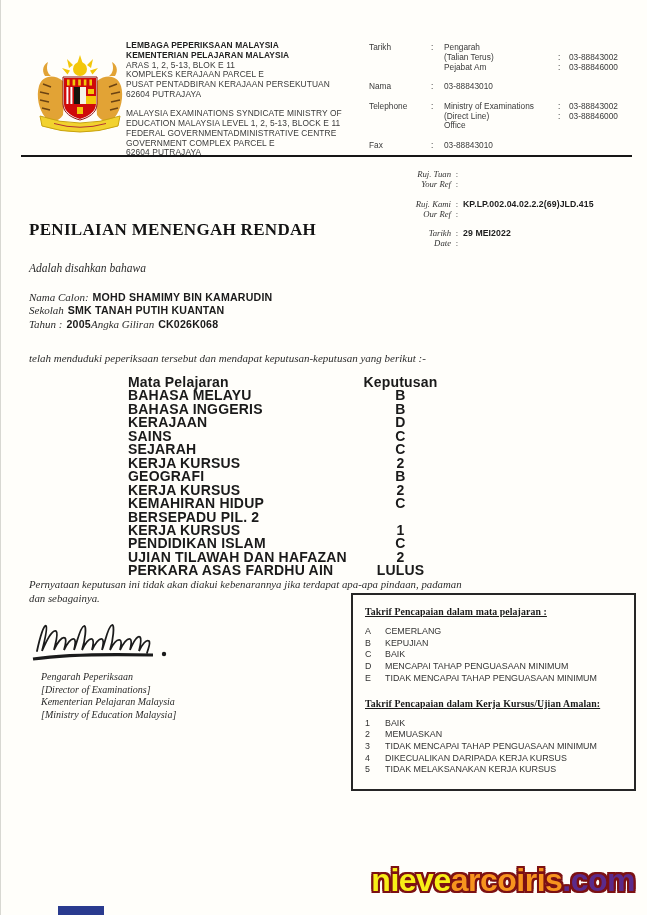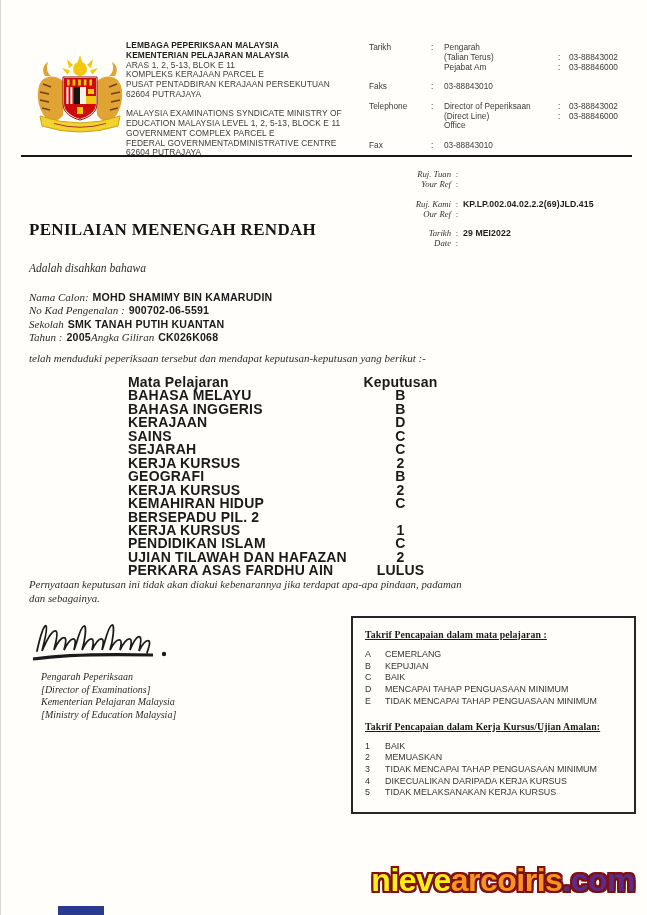--- a/index.html
+++ b/index.html
@@ -41,21 +41,21 @@
   .results-head, .results-row { display:grid; grid-template-columns:1fr 105px; line-height:13.45px; }
   .grade { text-align:center; }
 
   .disclaimer { position:absolute; left:28px; top:578px; width:448px; font:italic 10.8px "Liberation Serif",serif; line-height:13.8px; color:#2b2b2b; }
 
   
   .sig-block { position:absolute; left:30px; top:617px; }
   .sig-lines { margin:2px 0 0 10px; font:italic 10px "Liberation Serif",serif; line-height:12.6px; color:#2b2b2b; }
 
   
-  .legend-box { position:absolute; left:350px; top:616px; width:258px; border:2px solid #262626; padding:11px 11px 13px 12px; background:#fffefa; }
+  .legend-box { position:absolute; left:350px; top:593px; width:258px; border:2px solid #262626; padding:11px 11px 13px 12px; background:#fffefa; }
   .legend-title { font:bold 9.8px "Liberation Serif",serif; text-decoration:underline; margin-bottom:9px; color:#1b1b1b; letter-spacing:0.1px; }
   .legend-item { display:grid; grid-template-columns:20px 1fr; font-size:8.9px; line-height:11.7px; color:#333; }
   .legend-sec2 { margin-top:13px; }
 
   
   .watermark {
     position:absolute; right:13px; top:862px; white-space:nowrap;
     font-family:"Liberation Sans",sans-serif; font-weight:bold; font-size:32px; letter-spacing:-0.5px;
     text-shadow:
       -2px -2px 0 var(--wm-outline,#7c1113),  2px -2px 0 var(--wm-outline,#7c1113),
@@ -127,22 +127,22 @@
 
     <div class="line">ARAS 1, 2, 5-13, BLOK E 11</div>
         <div class="line">KOMPLEKS KERAJAAN PARCEL E</div>
         <div class="line">PUSAT PENTADBIRAN KERAJAAN PERSEKUTUAN</div>
         <div class="line">62604 PUTRAJAYA</div>
       </div>
     <div class="addr-en">
 
     <div class="line">MALAYSIA EXAMINATIONS SYNDICATE MINISTRY OF</div>
         <div class="line">EDUCATION MALAYSIA LEVEL 1, 2, 5-13, BLOCK E 11</div>
+        <div class="line">FEDERAL GOVERNMENTADMINISTRATIVE CENTRE</div>
         <div class="line">GOVERNMENT COMPLEX PARCEL E</div>
-        <div class="line">FEDERAL GOVERNMENTADMINISTRATIVE CENTRE</div>
         <div class="line">62604 PUTRAJAYA</div>
       </div>
   </div>
 
   <div class="contact-block">
 
       <div class="contact-row">
         <span>Tarikh</span>
         <span>:</span>
         <span>Pengarah</span>
@@ -168,39 +168,39 @@
 
       <div class="contact-row">
         <span></span>
         <span></span>
         <span></span>
         <span></span>
         <span></span>
       </div>
 
       <div class="contact-row">
-        <span>Faks</span>
+        <span>Nama</span>
         <span>:</span>
         <span>03-88843010</span>
         <span></span>
         <span></span>
       </div>
 
       <div class="contact-row">
         <span></span>
         <span></span>
         <span></span>
         <span></span>
         <span></span>
       </div>
 
       <div class="contact-row">
         <span>Telephone</span>
         <span>:</span>
-        <span>Director of Peperiksaan</span>
+        <span>Ministry of Examinations</span>
         <span>:</span>
         <span>03-88843002</span>
       </div>
 
       <div class="contact-row">
         <span></span>
         <span></span>
         <span>(Direct Line)</span>
         <span>:</span>
         <span>03-88846000</span>
@@ -284,23 +284,20 @@
       </div>
     </div>
 
   <div class="doc-title">PENILAIAN MENENGAH RENDAH</div>
 
   <div class="intro">Adalah disahkan bahawa</div>
 
   <div class="cand-block">
     <div class="cand-line">
       <span class="cand-lbl">Nama Calon:</span><span class="cand-val">MOHD SHAMIMY BIN KAMARUDIN</span>
-    </div>
-    <div class="cand-line">
-      <span class="cand-lbl">No Kad Pengenalan :</span><span class="cand-val">900702-06-5591</span>
     </div>
     <div class="cand-line">
       <span class="cand-lbl">Sekolah</span><span class="cand-val">SMK TANAH PUTIH KUANTAN</span>
     </div>
     <div class="cand-line">
       <span class="cand-lbl">Tahun :</span><span class="cand-val">2005</span><span class="cand-lbl">Angka Giliran</span><span class="cand-val">CK026K068</span>
     </div>
   </div>
 
   <div class="statement">telah menduduki peperiksaan tersebut dan mendapat keputusan-keputusan yang berikut :-</div>

